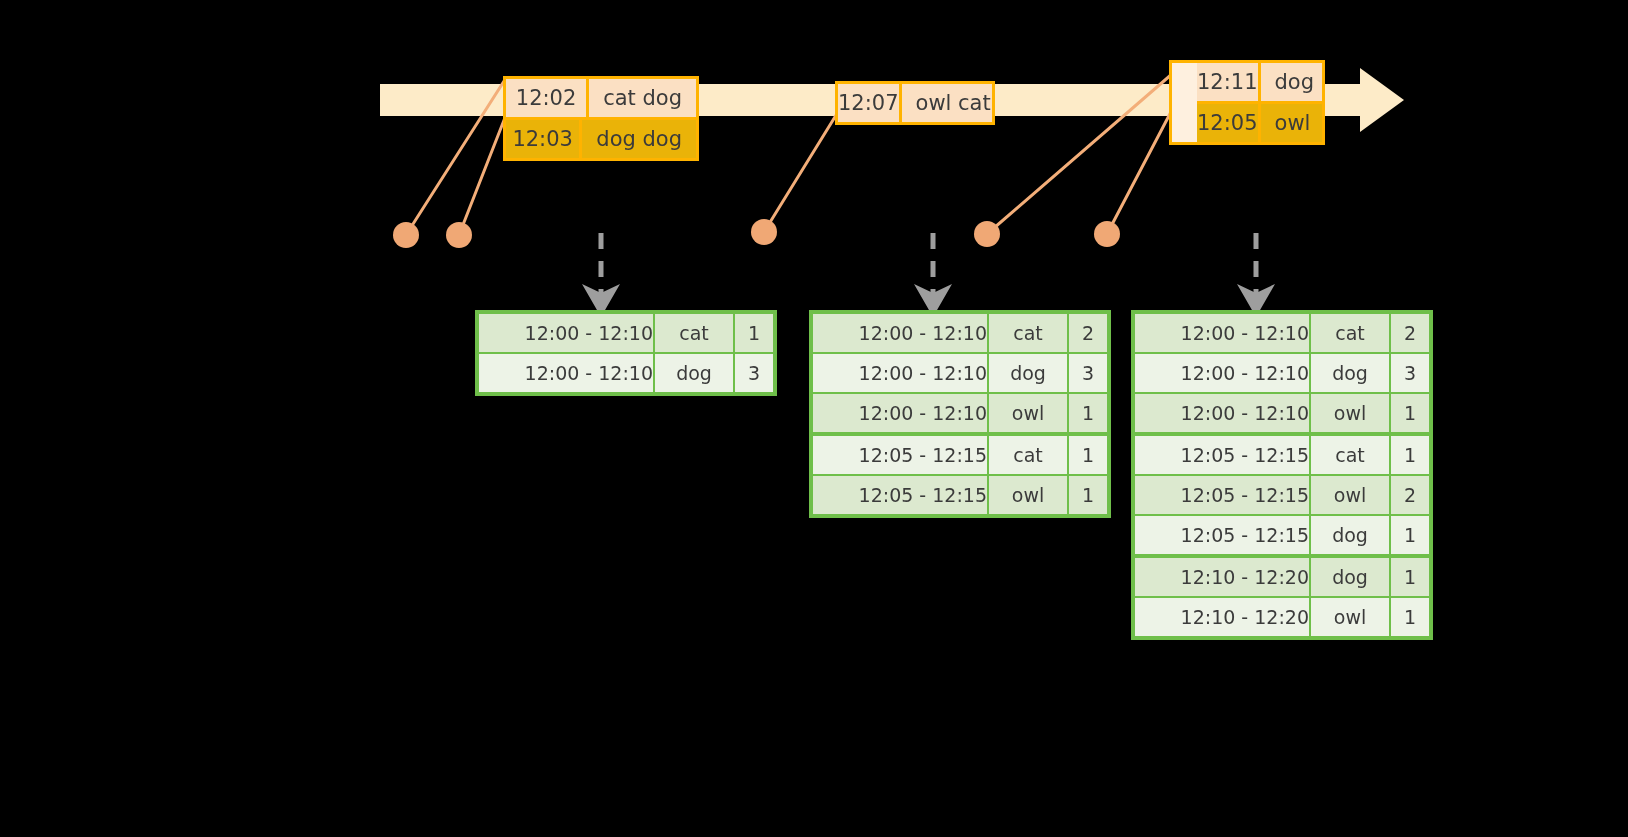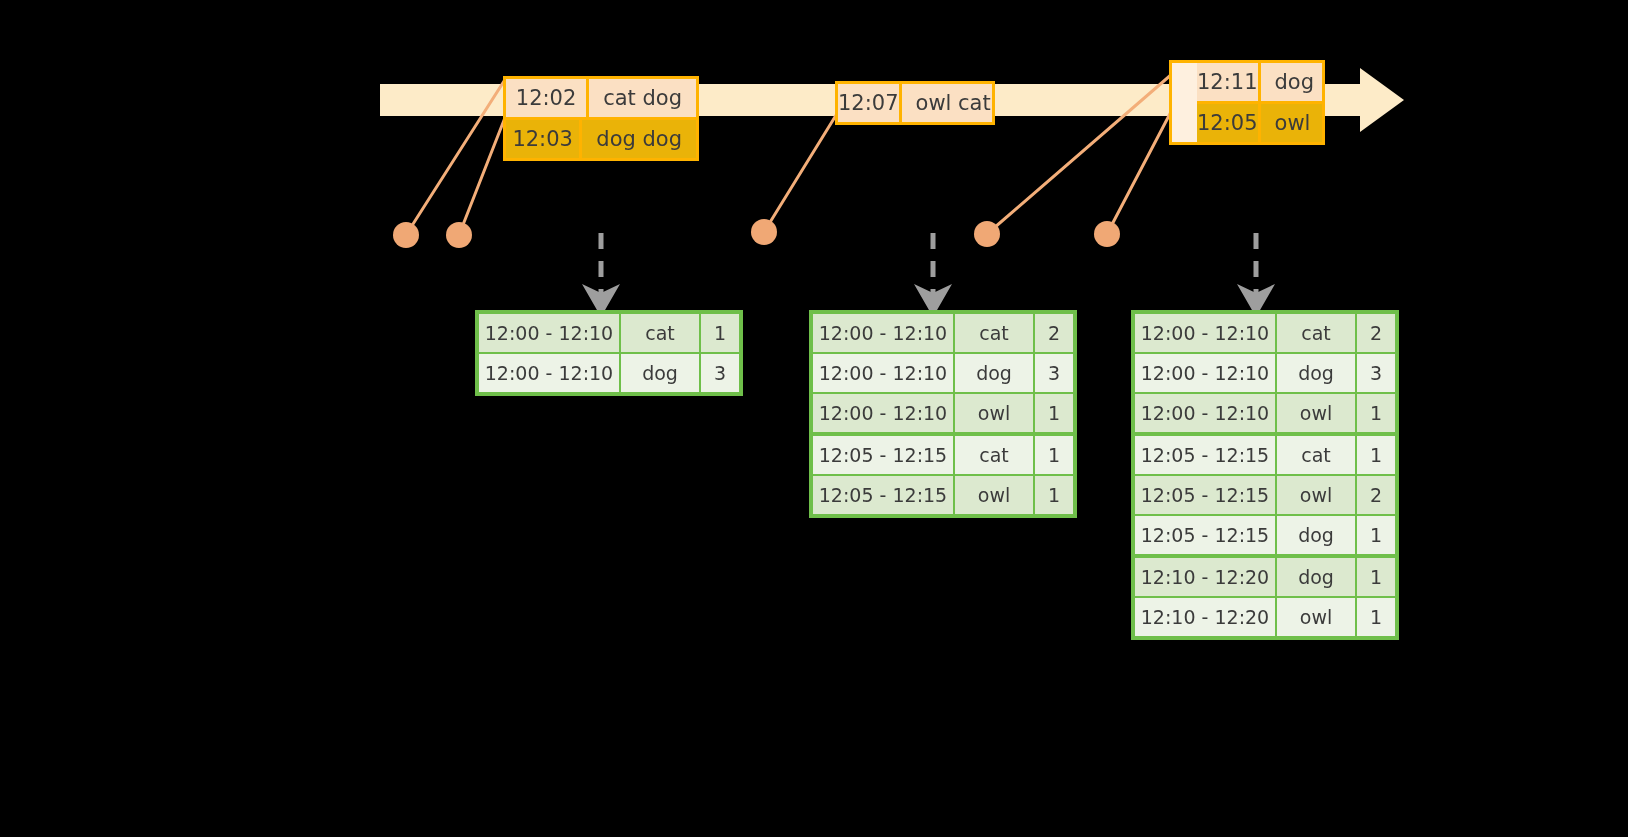--- a/index.html
+++ b/index.html
@@ -81,22 +81,22 @@
   .res-row {
     display: flex;
     align-items: stretch;
     height: 38px;
   }
   .res-row.band-a { background: #DCE9CF; }
   .res-row.band-b { background: #EDF3E7; }
   .res-row + .res-row { border-top: 2px solid #6FBF4A; }
   .res-row.grp-sep { border-top: 4px solid #6FBF4A; }
   .res-window {
-    width: 140px;
-    text-align: center;
+    width: 174px;
+    text-align: right;
     font-size: 19px;
     line-height: 38px;
     box-sizing: border-box;
     white-space: nowrap;
     color: #3b3b3b;
   }
   .res-key {
     width: 80px;
     text-align: center;
     font-size: 19px;

